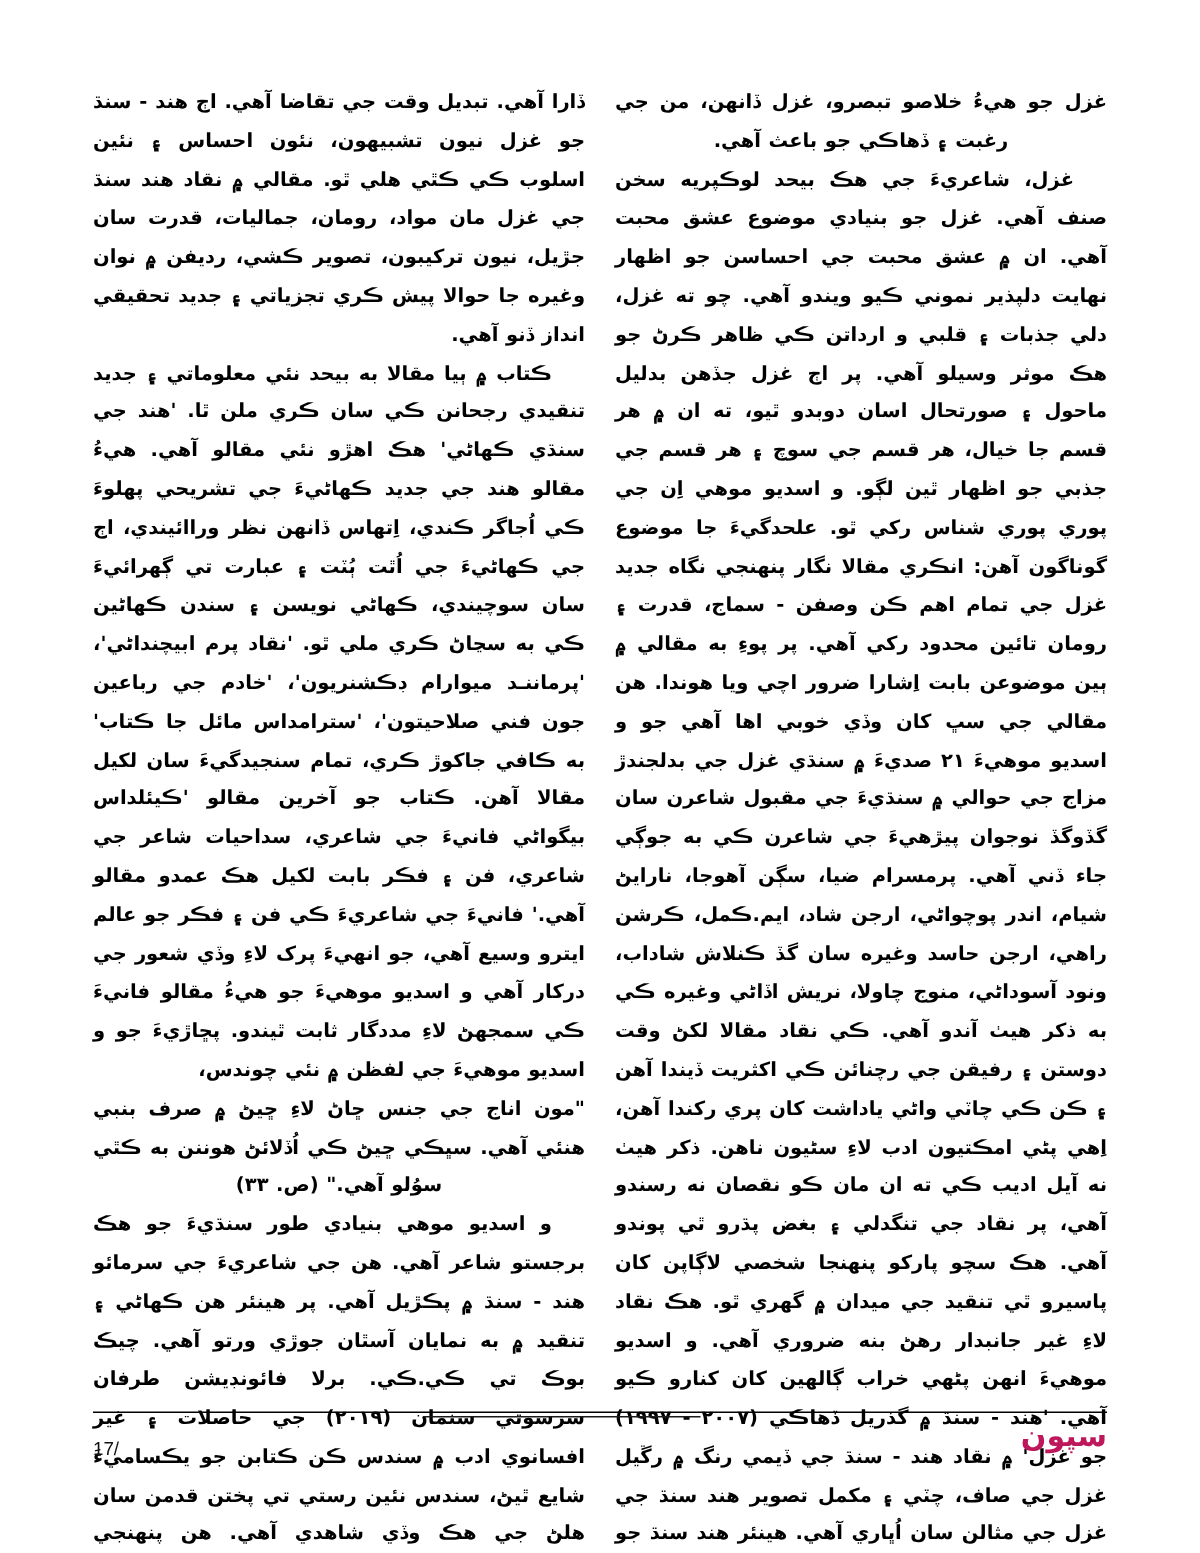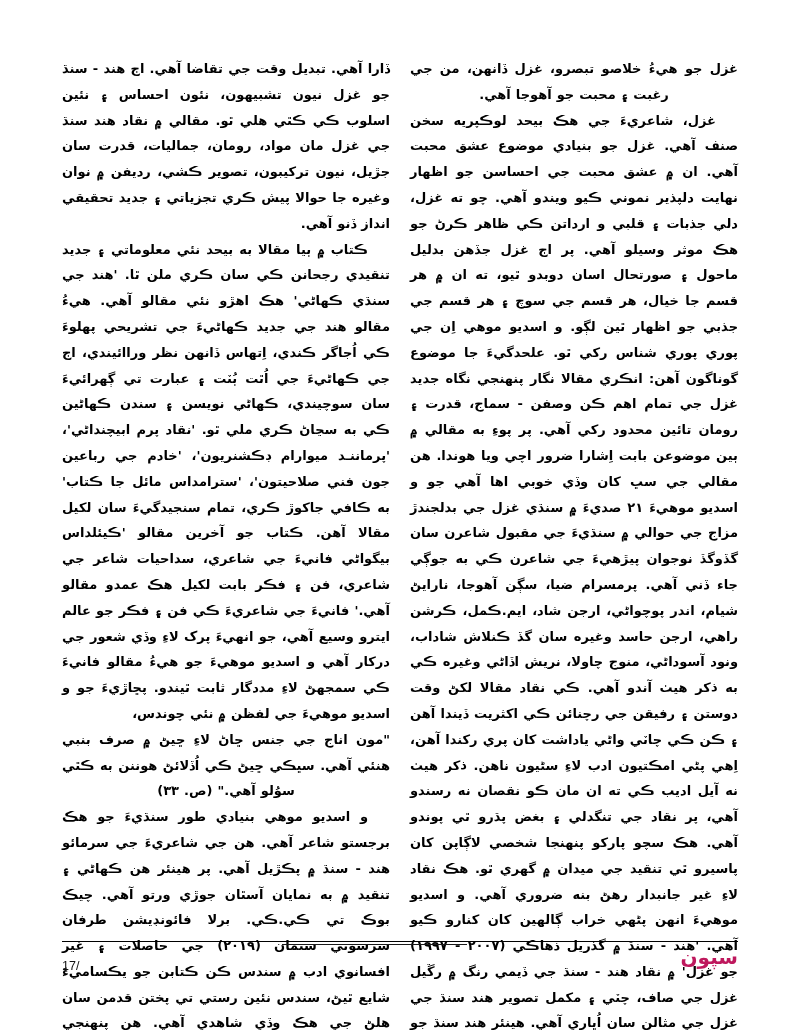--- a/index.html
+++ b/index.html
@@ -134,21 +134,21 @@
   <div class="columns">
 
     <div class="col">
       <p class="last-right">ڏارا آهي. تبديل وقت جي تقاضا آهي. اڄ هند - سنڌ جو غزل نيون تشبيهون، نئون احساس ۽ نئين اسلوب ڪي ڪٿي هلي ٿو. مقالي ۾ نقاد هند سنڌ جي غزل مان مواد، رومان، جماليات، قدرت سان جڙيل، نيون تركيبون، تصوير ڪشي، رديفن ۾ نوان وغيره جا حوالا پيش ڪري تجزياتي ۽ جديد تحقيقي انداز ڏنو آهي.</p>
       <p class="indent last-right">ڪتاب ۾ ٻيا مقالا به بيحد نئي معلوماتي ۽ جديد تنقيدي رجحانن ڪي سان ڪري ملن ٿا. 'هند جي سنڌي ڪهاڻي' هڪ اهڙو نئي مقالو آهي. هيءُ مقالو هند جي جديد ڪهاڻيءَ جي تشريحي پهلوءَ ڪي اُجاگر ڪندي، اِتهاس ڏانهن نظر وراائيندي، اڄ جي ڪهاڻيءَ جي اُٿت ٻُٽت ۽ عبارت تي ڳهرائيءَ سان سوچيندي، ڪهاڻي نويسن ۽ سندن ڪهاڻين ڪي به سڃاڻ ڪري ملي ٿو. 'نقاد پرم ابيچنداڻي'، 'پرماننـد ميوارام ڊڪشنريون'، 'خادم جي رباعين جون فني صلاحيتون'، 'سترامداس مائل جا ڪتاب' به ڪافي جاکوڙ ڪري، تمام سنجيدگيءَ سان لکيل مقالا آهن. ڪتاب جو آخرين مقالو 'ڪيئلداس بيگواڻي فانيءَ جي شاعري، سداحيات شاعر جي شاعري، فن ۽ فڪر بابت لکيل هڪ عمدو مقالو آهي.' فانيءَ جي شاعريءَ ڪي فن ۽ فڪر جو عالم ايترو وسيع آهي، جو انهيءَ پرک لاءِ وڏي شعور جي دركار آهي و اسديو موهيءَ جو هيءُ مقالو فانيءَ ڪي سمجهڻ لاءِ مددگار ثابت ٿيندو. پڇاڙيءَ جو و اسديو موهيءَ جي لفظن ۾ نئي چوندس،</p>
       <p class="last-center">"مون اناج جي جنس ڇاڻ لاءِ ڇيڻ ۾ صرف بنبي هنئي آهي. سڀڪي ڇيڻ ڪي اُڏلائڻ هوننن به ڪٿي سوُلو آهي." (ص. ٣٣)</p>
       <p class="indent last-center">و اسديو موهي بنيادي طور سنڌيءَ جو هڪ برجستو شاعر آهي. هن جي شاعريءَ جي سرمائو هند - سنڌ ۾ پڪڙيل آهي. پر هينئر هن ڪهاڻي ۽ تنقيد ۾ به نمايان آسٿان جوڙي ورتو آهي. چيڪ بوڪ تي ڪي.ڪي. برلا فائونڊيشن طرفان سرسوتي سنمان (٢٠١٩) جي حاصلات ۽ غير افسانوي ادب ۾ سندس ڪن ڪتابن جو يڪساميءَ شايع ٿيڻ، سندس نئين رستي تي پختن قدمن سان هلڻ جي هڪ وڏي شاهدي آهي. هن پنهنجي وڪريل ڪي نولس، مهاڳن ۽ مقالن ڪي سميڙي، هڪ جاء گڏ ڪري، سنڌي ادب سان وڏو وڙ ڪيو آهي. ان مان نون رچناڪارن جي رهنمائي به ٿيندي ۽ پوءِ هو سخن سازيءَ جي ڏاڻءَ جي باريڪ نڪتن کان آشنا ٿي پنهنجي ادبي سفر ۾ سگهارن قدمن سان اڳيان ايندا.</p>
     </div>
 
     <div class="col">
-      <p class="last-center">غزل جو هيءُ خلاصو تبصرو، غزل ڏانهن، من جي رغبت ۽ محبت جو آهوجا آهي.</p>
+      <p class="last-center">غزل جو هيءُ خلاصو تبصرو، غزل ڏانهن، من جي رغبت ۽ ڏهاڪي جو باعث آهي.</p>
       <p class="indent last-right">غزل، شاعريءَ جي هڪ بيحد لوڪپريه سخن صنف آهي. غزل جو بنيادي موضوع عشق محبت آهي. ان ۾ عشق محبت جي احساسن جو اظهار نهايت دلپذير نموني ڪيو ويندو آهي. چو ته غزل، دلي جذبات ۽ قلبي و ارداتن ڪي ظاهر ڪرڻ جو هڪ موثر وسيلو آهي. پر اڄ غزل جڏهن بدليل ماحول ۽ صورتحال اسان دوبدو ٿيو، ته ان ۾ هر قسم جا خيال، هر قسم جي سوچ ۽ هر قسم جي جذبي جو اظهار ٿين لڳو. و اسديو موهي اِن جي پوري پوري شناس ركي ٿو. علحدگيءَ جا موضوع گوناگون آهن: انڪري مقالا نگار پنهنجي نگاه جديد غزل جي تمام اهم ڪن وصفن - سماج، قدرت ۽ رومان تائين محدود ركي آهي. پر پوءِ به مقالي ۾ ٻين موضوعن بابت اِشارا ضرور اچي ويا هوندا. هن مقالي جي سڀ کان وڏي خوبي اها آهي جو و اسديو موهيءَ ٢١ صديءَ ۾ سنڌي غزل جي بدلجندڙ مزاج جي حوالي ۾ سنڌيءَ جي مقبول شاعرن سان گڏوگڏ نوجوان پيڙهيءَ جي شاعرن ڪي به جوڳي جاء ڏني آهي. پرمسرام ضيا، سڳن آهوجا، نارايڻ شيام، اندر پوچواڻي، ارجن شاد، ايم.ڪمل، ڪرشن راهي، ارجن حاسد وغيره سان گڏ ڪنلاش شاداب، ونود آسوداڻي، منوج چاولا، نريش اڏاڻي وغيره ڪي به ذكر هيٺ آندو آهي. ڪي نقاد مقالا لكڻ وقت دوستن ۽ رفيقن جي رچنائن ڪي اكثريت ڏيندا آهن ۽ ڪن ڪي چاٽي واڻي ياداشت كان پري ركندا آهن، اِهي پڻي امڪتيون ادب لاءِ سڻيون ناهن. ذكر هيٺ نه آيل اديب ڪي ته ان مان ڪو نقصان نه رسندو آهي، پر نقاد جي تنگدلي ۽ بغض پڌرو ٿي پوندو آهي. هڪ سچو پارکو پنهنجا شخصي لاڳاپن كان پاسيرو ٿي تنقيد جي ميدان ۾ گهري ٿو. هڪ نقاد لاءِ غير جانبدار رهڻ بنه ضروري آهي. و اسديو موهيءَ انهن پڻهي خراب ڳالهين كان كنارو ڪيو آهي. 'هند - سنڌ ۾ گذريل ڏهاڪي (٢٠٠٧ - ١٩٩٧) جو غزل' ۾ نقاد هند - سنڌ جي ڏيمي رنگ ۾ رڱيل غزل جي صاف، چٽي ۽ مكمل تصوير هند سنڌ جي غزل جي مثالن سان اُڀاري آهي. هينئر هند سنڌ جو غزل عربيت ۽ فارسيت كان كنارا ڪشي ڪري هليو آهي. نوان نوان خيال، موضوع، احساس، ان سان جڙڻ لڳا آهن. اڄ جو غزل زندگيءَ ڪي سان ڪري هلي ٿو. زندگي هڪ هنڌ بيهي نٿي. زندگي ته وهندڙ</p>
     </div>
 
   </div>
 
   <div class="footer">
     <div class="footer-rule"></div>
     <div class="footer-rule-mid"></div>
     <div class="footer-page-num">17/</div>
     <div class="footer-title">سپون</div>

